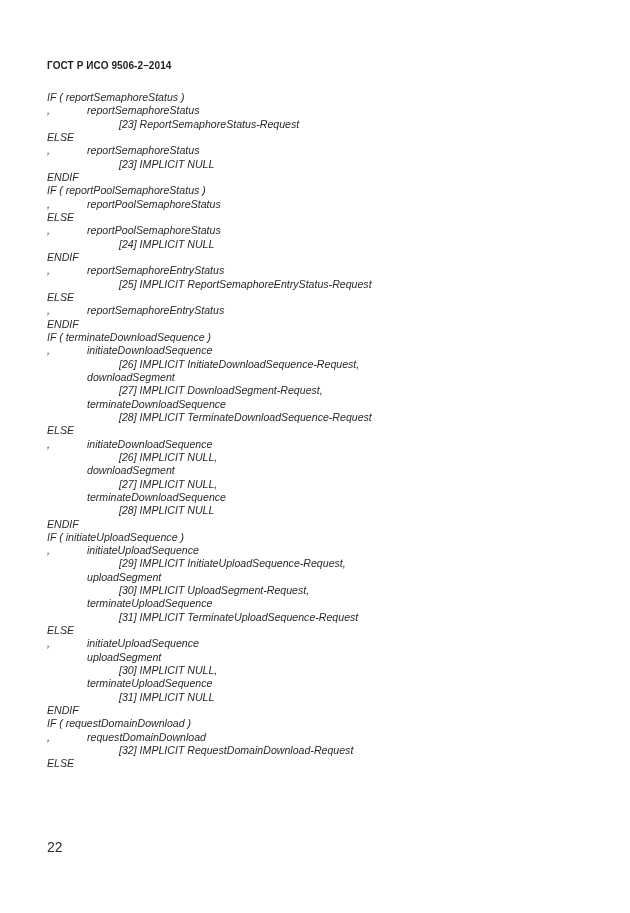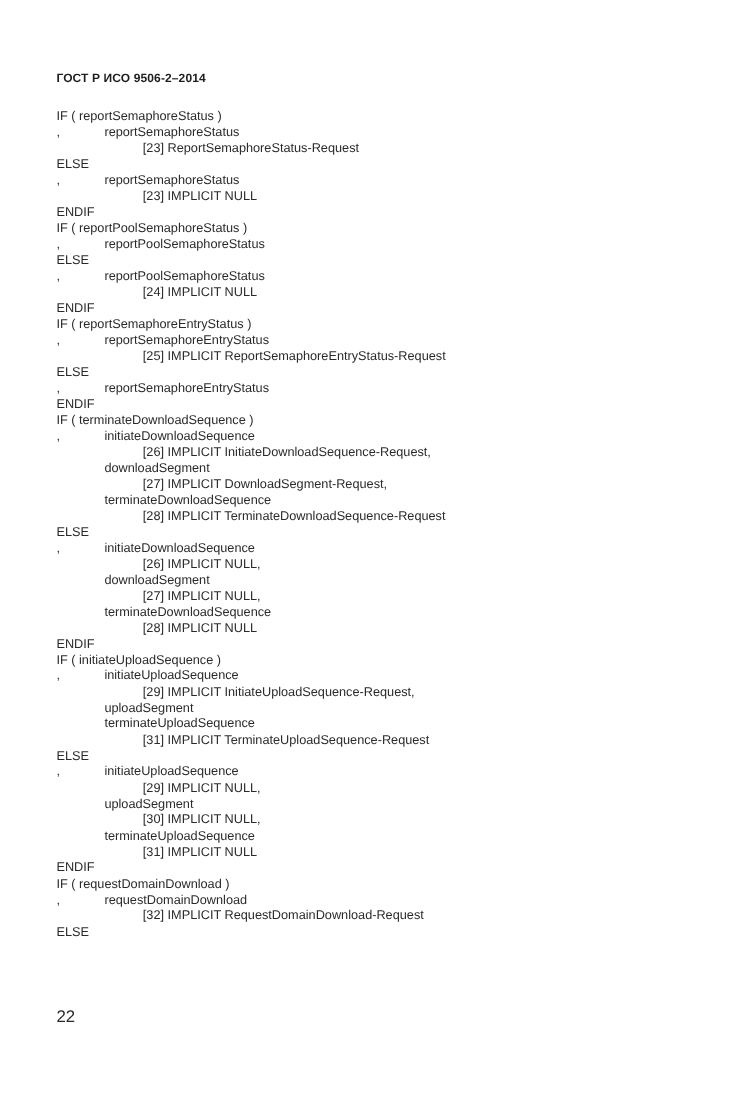--- a/index.html
+++ b/index.html
@@ -5,21 +5,21 @@
   html, body { margin: 0; padding: 0; }
   body {
     width: 630px; height: 913px; background: #ffffff; position: relative; overflow: hidden;
     font-family: "Liberation Sans", sans-serif; color: #2a2a2a;
   }
   .header {
     position: absolute; left: 47px; top: 60px;
     font-size: 10px; font-weight: bold; color: #1e1e1e; letter-spacing: 0.1px;
   }
   .code {
-    position: absolute; left: 47px; top: 91px; width: 560px;
+    position: absolute; left: 47px; top: 91px; width: 560px; font-style: italic;
   }
   .line {
     position: relative; height: 13.33px; line-height: 13.33px; font-size: 10.6px; white-space: nowrap;
   }
   .line .comma { position: absolute; left: 0; top: 0; }
   .line .txt { position: absolute; top: 0; }
   .ind0 .txt { left: 0; }
   .ind1 .txt { left: 40px; }
   .ind2 .txt { left: 56px; padding-left: 16px; }
   .pagenum {
@@ -68,23 +68,20 @@
     <div class="line ind1">
       <span class="comma">,</span>
       <span class="txt">reportPoolSemaphoreStatus</span>
     </div>
     <div class="line ind2">
       <span class="txt">[24] IMPLICIT NULL</span>
     </div>
     <div class="line ind0">
       <span class="txt">ENDIF</span>
     </div>
-    <div class="line ind0">
-      <span class="txt">IF ( reportSemaphoreEntryStatus )</span>
-    </div>
     <div class="line ind1">
       <span class="comma">,</span>
       <span class="txt">reportSemaphoreEntryStatus</span>
     </div>
     <div class="line ind2">
       <span class="txt">[25] IMPLICIT ReportSemaphoreEntryStatus-Request</span>
     </div>
     <div class="line ind0">
       <span class="txt">ELSE</span>
     </div>
@@ -148,36 +145,36 @@
     <div class="line ind1">
       <span class="comma">,</span>
       <span class="txt">initiateUploadSequence</span>
     </div>
     <div class="line ind2">
       <span class="txt">[29] IMPLICIT InitiateUploadSequence-Request,</span>
     </div>
     <div class="line ind1">
       <span class="txt">uploadSegment</span>
     </div>
+    <div class="line ind2">
+      <span class="txt">[30] IMPLICIT UploadSegment-Request,</span>
+    </div>
     <div class="line ind1">
       <span class="txt">terminateUploadSequence</span>
     </div>
     <div class="line ind2">
       <span class="txt">[31] IMPLICIT TerminateUploadSequence-Request</span>
     </div>
     <div class="line ind0">
       <span class="txt">ELSE</span>
     </div>
     <div class="line ind1">
       <span class="comma">,</span>
       <span class="txt">initiateUploadSequence</span>
     </div>
-    <div class="line ind2">
-      <span class="txt">[29] IMPLICIT NULL,</span>
-    </div>
     <div class="line ind1">
       <span class="txt">uploadSegment</span>
     </div>
     <div class="line ind2">
       <span class="txt">[30] IMPLICIT NULL,</span>
     </div>
     <div class="line ind1">
       <span class="txt">terminateUploadSequence</span>
     </div>
     <div class="line ind2">

